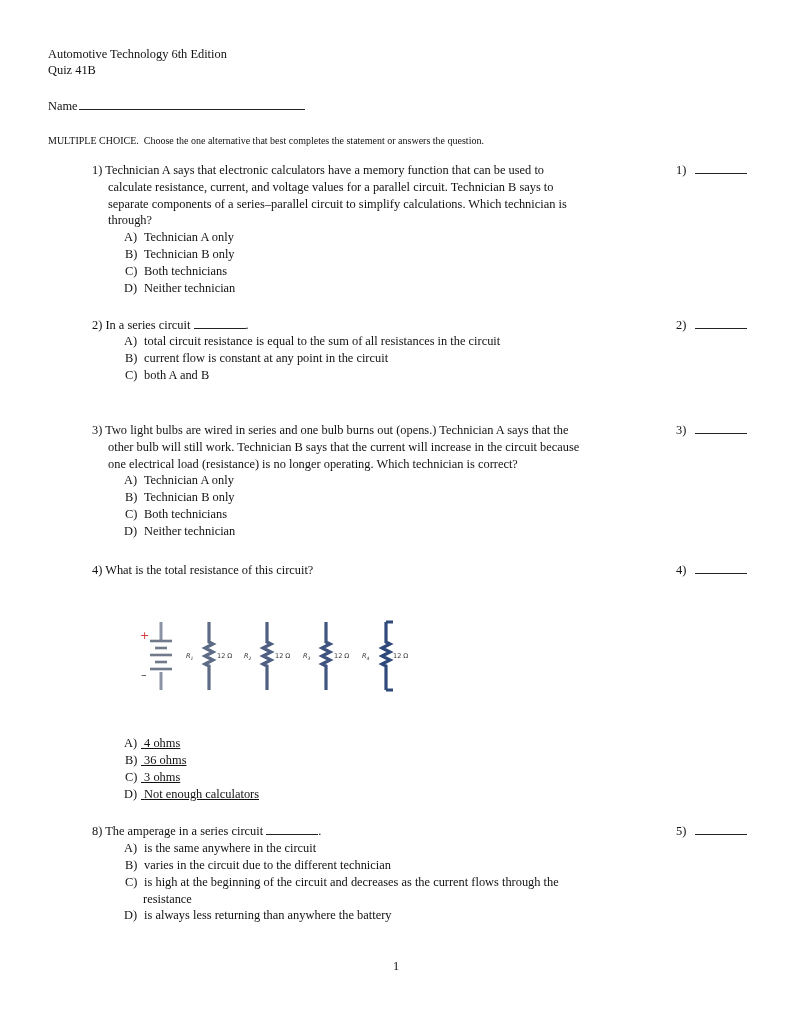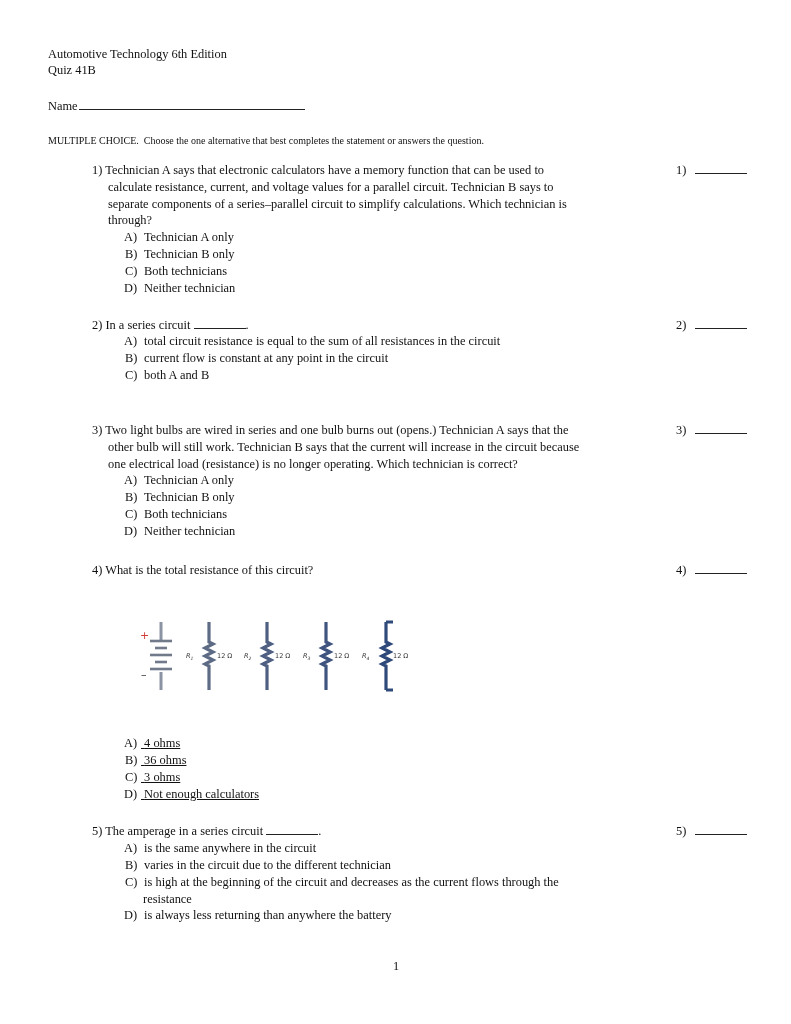--- a/index.html
+++ b/index.html
@@ -131,21 +131,21 @@
 </div>
 
 <div class="abs opts" style="top:735px;text-decoration:underline;">
   <div class="opt a"><span class="lbl">A)</span> <span>4 ohms</span></div>
   <div class="opt b"><span class="lbl">B)</span> <span>36 ohms</span></div>
   <div class="opt c"><span class="lbl">C)</span> <span>3 ohms</span></div>
   <div class="opt d"><span class="lbl">D)</span> <span>Not enough calculators</span></div>
 </div>
 
 <div class="abs q-stem" style="top:823px;">
-  <span>5) The amperage in a series circuit</span> <span class="fill"></span><span>.</span>
+  <span>8) The amperage in a series circuit</span> <span class="fill"></span><span>.</span>
 </div>
 <div class="abs opts" style="top:840px;">
   <div class="opt a"><span class="lbl">A)</span> <span>is the same anywhere in the circuit</span></div>
   <div class="opt b"><span class="lbl">B)</span> <span>varies in the circuit due to the different technician</span></div>
   <div class="opt c" style="height:auto;"><span class="lbl">C)</span> <span>is high at the beginning of the circuit and decreases as the current flows through the</span><br><span style="padding-left:19px;">resistance</span></div>
   <div class="opt d"><span class="lbl">D)</span> <span>is always less returning than anywhere the battery</span></div>
 </div>
 <div class="abs answer" style="top:823px;">
   <span>5)</span><span class="blank"></span>
 </div>

